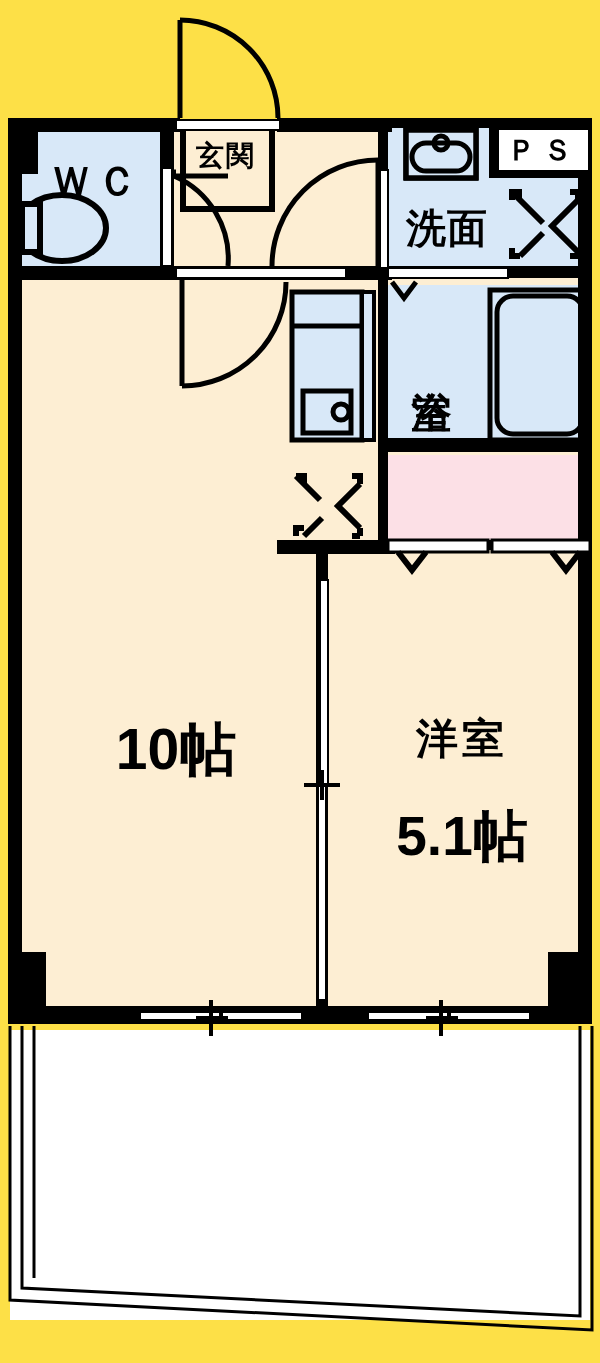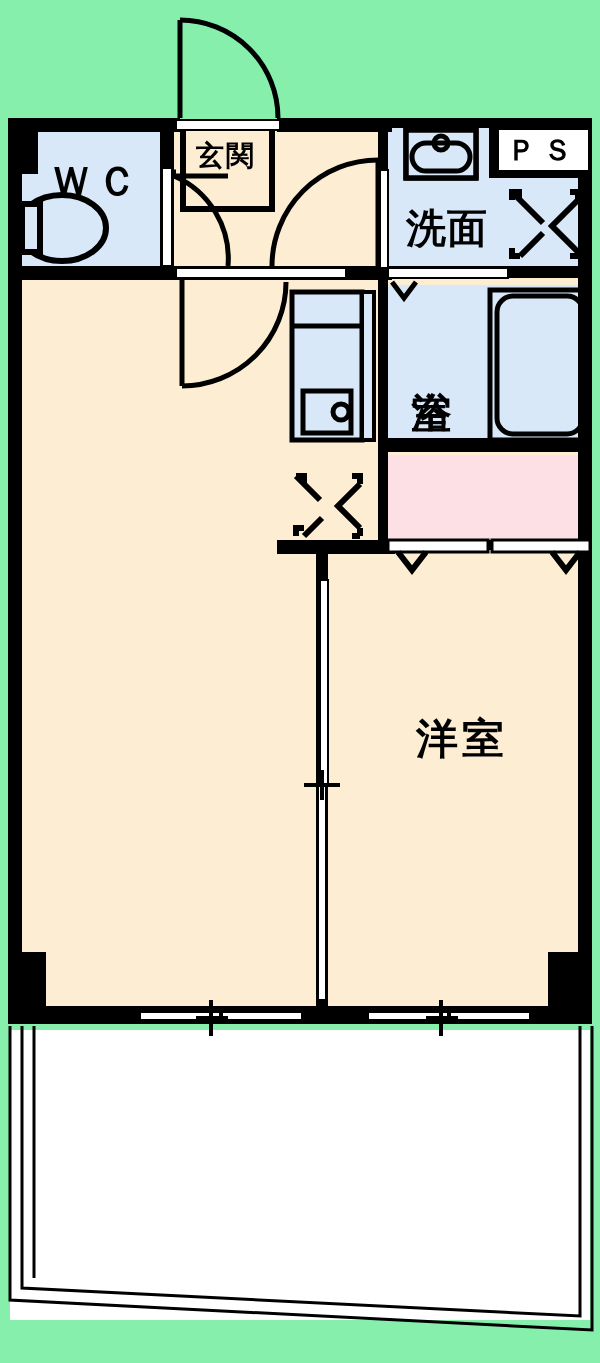--- a/index.html
+++ b/index.html
@@ -1,17 +1,17 @@
 <!DOCTYPE html>
 <html><head>
 <meta charset="utf-8">
 <style>
   html,body{margin:0;padding:0;background:#ffffff;}
   body{font-family:"Liberation Sans","DejaVu Sans",sans-serif;}
-  #plan{position:relative;width:600px;height:1363px;background:#86efac;overflow:hidden;}
+  #plan{position:relative;width:600px;height:1363px;background:#fde047;overflow:hidden;}
   #plan svg{display:block;}
   .lbl{position:absolute;color:#000;font-weight:700;line-height:1;white-space:nowrap;}
   .lbl.ctr{transform:translate(-50%,-50%);}
 </style>
 </head>
 <body>
 
 <div id="plan">
 
 <svg width="600" height="1363" viewBox="0 0 600 1363" xmlns="http://www.w3.org/2000/svg">
@@ -220,17 +220,19 @@
 
 <div class="lbl ctr" style="left:226px; top:156px; font-size:28px; letter-spacing:2px;">玄関</div>
 
 <div class="lbl ctr" style="left:543px; top:150px; font-size:29px; letter-spacing:7px;text-align:right;">ＰＳ</div>
 
 <div class="lbl ctr" style="left:447px; top:228px; font-size:40px; letter-spacing:1px;">洗面</div>
 
 <div class="lbl ctr" style="left:432px; top:359px; font-size:40px; line-height:1.05; writing-mode:vertical-rl;">浴室</div>
 
 
+<div class="lbl ctr" style="left:176px; top:749px; font-size:57px;">10帖</div>
 
 <div class="lbl ctr" style="left:462px; top:739px; font-size:42px; letter-spacing:4px;">洋室</div>
+<div class="lbl ctr" style="left:462px; top:836px; font-size:55px;">5.1帖</div>
 
 
 </div>
 
 </body></html>

